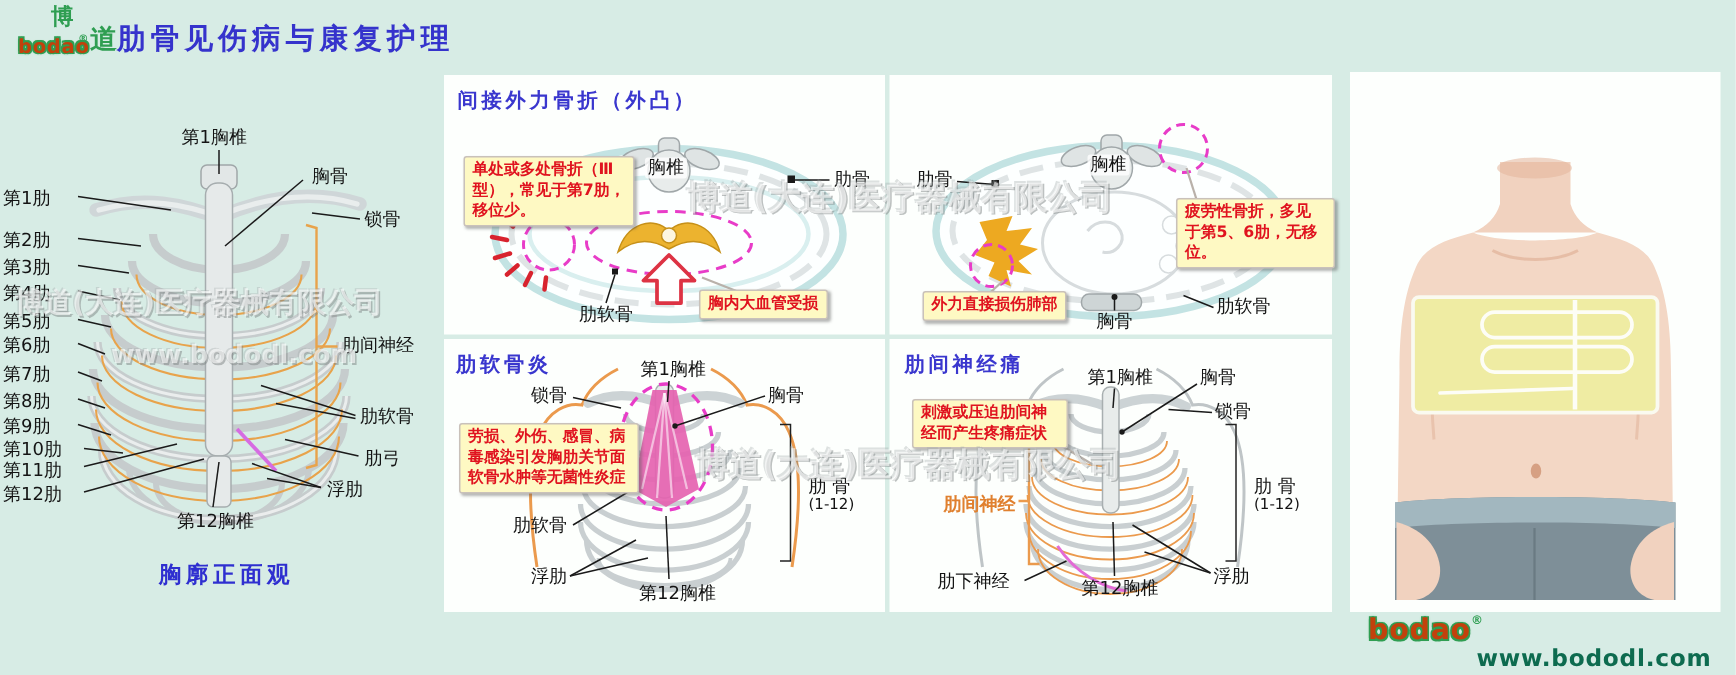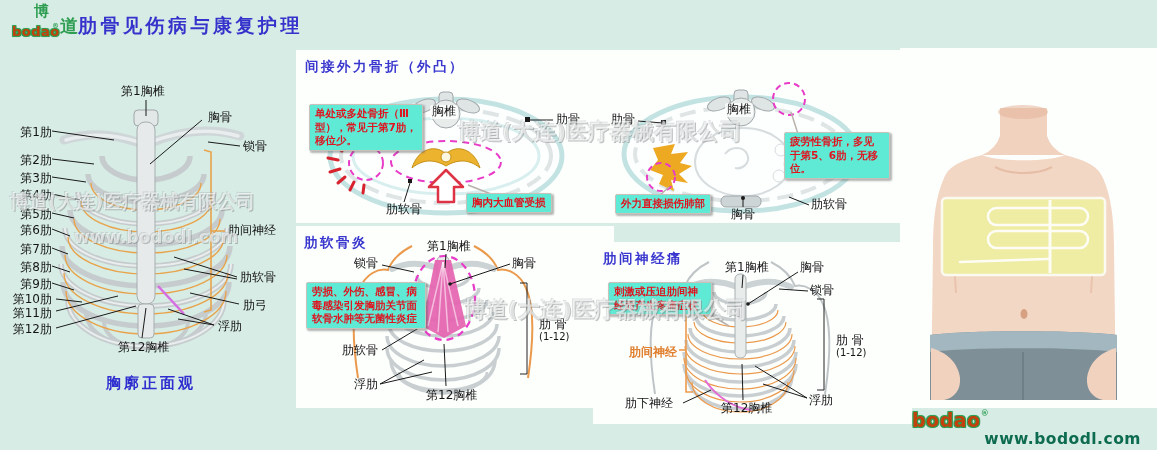--- a/index.html
+++ b/index.html
@@ -1,28 +1,28 @@
 <!DOCTYPE html>
 <html><head>
 <meta charset="utf-8">
 <style>
   html,body{margin:0;padding:0;background:#eef5f2;}
   .canvas{position:relative;width:1157px;height:450px;overflow:hidden;
     background:#d7ece5;font-family:"DejaVu Sans","Liberation Sans",sans-serif;}
   .abs{position:absolute;}
-  .panel-white{position:absolute;background:#fdfffd;padding-left:24px;}
+  .panel-white{position:absolute;background:#fdfffd;}
   .lbl{position:absolute;font-size:12px;line-height:1.15;color:#141414;white-space:nowrap;}
   .lbl.sm{font-size:10px;}
   .lbl.halo{background:rgba(255,255,255,.78);padding:0 2px;border-radius:2px;}
-  .ribname{position:absolute;left:2px;width:50px;text-align:right;font-size:12px;color:#141414;white-space:nowrap;}
+  .ribname{position:absolute;left:2px;width:50px;font-size:12px;color:#141414;white-space:nowrap;}
   .ptitle{position:absolute;color:#3a37ce;font-weight:bold;font-size:13.5px;letter-spacing:2.5px;white-space:nowrap;}
   .caption{position:absolute;color:#2f2fd0;font-weight:bold;font-size:15px;letter-spacing:3px;white-space:nowrap;}
   .pagetitle{position:absolute;left:78px;top:13px;color:#3533cc;font-weight:bold;
     font-size:19px;letter-spacing:3.5px;white-space:nowrap;}
-  .callout{position:absolute;background:#5eead4;border:1px solid #c9c1ba;
+  .callout{position:absolute;background:#fef9c3;border:1px solid #c9c1ba;
     box-shadow:1.5px 1.5px 2px rgba(90,90,90,.45);color:#e0131f;font-weight:bold;
     font-size:10.5px;line-height:1.3;padding:2px 5px;white-space:nowrap;border-radius:2px;}
   .callout.wrap{white-space:normal;}
   .wm{position:absolute;color:rgba(255,255,255,.6);font-weight:bold;white-space:nowrap;
     text-shadow:1px 1px 0 rgba(125,132,132,.5),-1px -1px 0 rgba(160,168,168,.35);
     pointer-events:none;z-index:40;}
   .orangelbl{position:absolute;color:#e0802f;font-weight:bold;font-size:12px;white-space:nowrap;}
   .bubble{font-weight:800;color:#c2410c;letter-spacing:.5px;
     text-shadow:-1px -1px 0 #2f9e52,1px -1px 0 #2f9e52,-1px 1px 0 #2f9e52,1px 1px 0 #2f9e52,0 0 2px #2f9e52;}
   .green{color:#2f9e52;font-weight:bold;}
@@ -252,21 +252,21 @@
     <span class="lbl" style="left:58px;top:31px">锁骨</span>
     <span class="lbl" style="left:216px;top:31px">胸骨</span>
     <span class="lbl" style="left:46px;top:118px">肋软骨</span>
     <span class="lbl" style="left:58px;top:152px">浮肋</span>
     <span class="lbl" style="left:243px;top:92px">肋 骨</span>
     <span class="lbl sm" style="left:243px;top:105px">(1-12)</span>
     <span class="lbl" style="left:130px;top:163px">第12胸椎</span>
     <div class="callout wrap" style="left:10px;top:56px;width:108px">劳损、外伤、感冒、病毒感染引发胸肋关节面软骨水肿等无菌性炎症</div>
   </div>
 
-  <div class="panel-white" style="left:593px;top:242px;width:295px;height:182px">
+  <div class="panel-white" style="left:593px;top:226px;width:295px;height:182px">
     <svg style="left:0;top:0" width="295" height="182" viewBox="0 0 295 182">
       <g fill="none" stroke="#bfc5c7" stroke-width="2">
         <path d="M116 20 C104 26 96 34 92 44 C82 42 70 48 64 62 C56 80 56 112 62 152"></path>
         <path d="M178 20 C190 26 198 34 202 44 C212 42 224 48 230 62 C238 80 238 112 232 152"></path>
       </g>
       <g fill="none" stroke="#c9cfd1" stroke-width="3.5">
         <path d="M121 50 A26 12 0 0 0 173 50"></path>
           <path d="M111 62 A36 16 0 0 0 183 62"></path>
         <path d="M103 74 A44 20 0 0 0 191 74"></path>
           <path d="M97 86 A50 24 0 0 0 197 86"></path>

